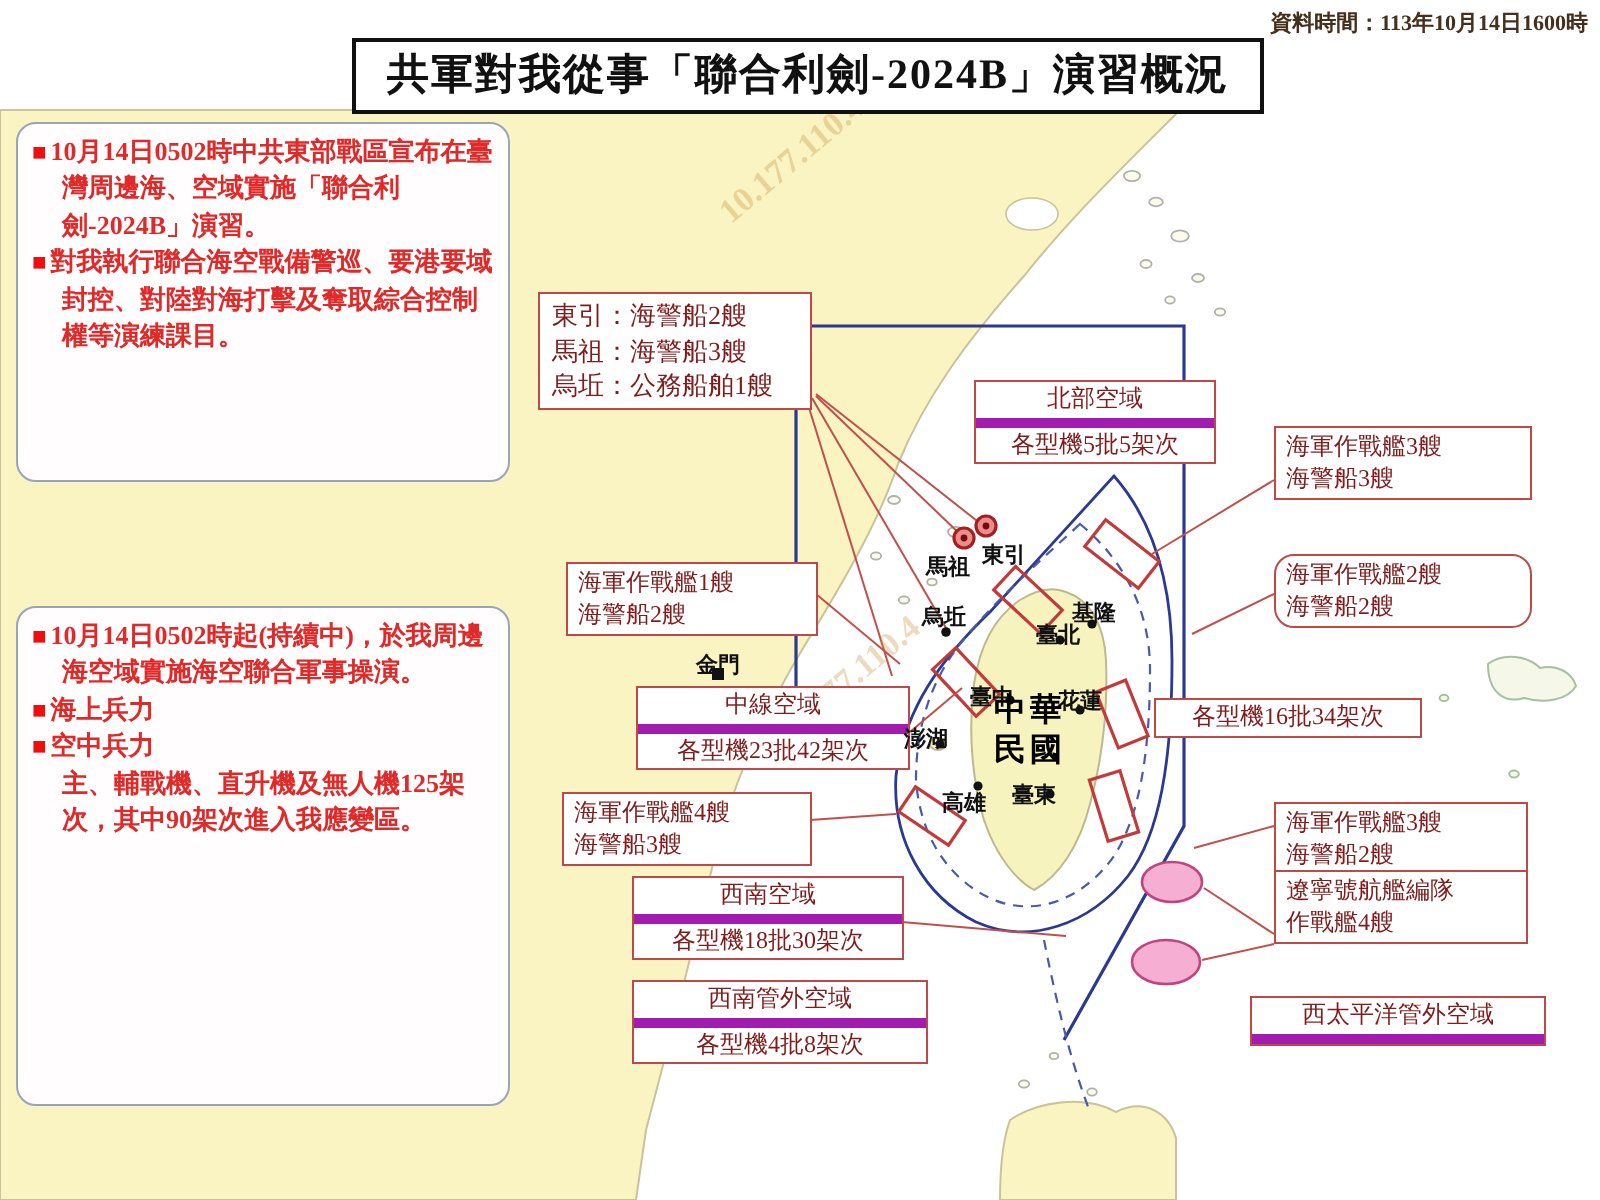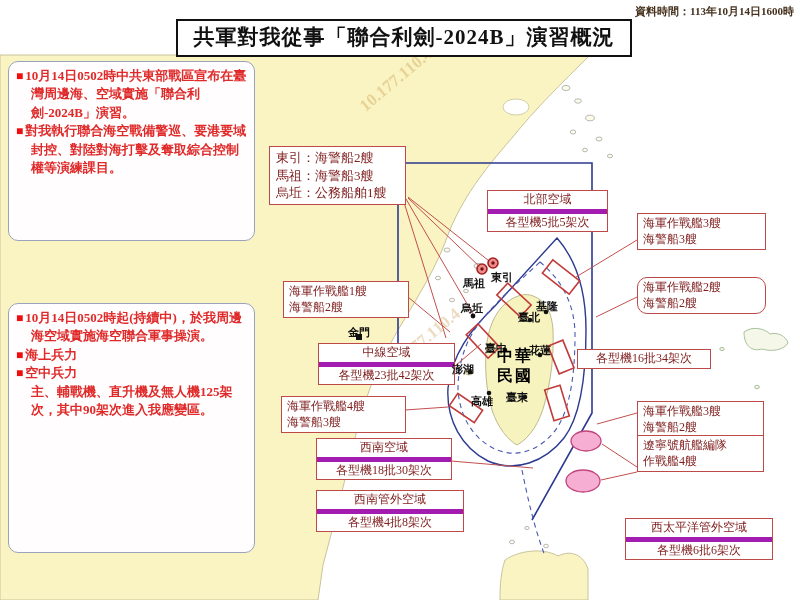--- a/index.html
+++ b/index.html
@@ -221,23 +221,22 @@
   <div class="map-box air-box" style="left:316px;top:438px;width:136px;">
     <div class="abox-title">西南空域</div>
     <div class="abox-value">各型機18批30架次</div>
   </div>
 
   <div class="map-box air-box" style="left:316px;top:490px;width:148px;">
     <div class="abox-title">西南管外空域</div>
     <div class="abox-value">各型機4批8架次</div>
   </div>
 
-  <div class="map-box air-box" style="left:625px;top:498px;width:148px;margin-top:20px;">
+  <div class="map-box air-box" style="left:625px;top:498px;width:148px;">
     <div class="abox-title">西太平洋管外空域</div>
-    <div class="abox-value">各型機6批6架次</div>
   </div>
 
   <div class="map-box fleet-box" style="left:637px;top:213px;width:129px;">
     <span>海軍作戰艦3艘</span>
     <span>海警船3艘</span>
   </div>
 
   <div class="map-box fleet-box" style="left:637px;top:277px;width:129px;border-radius:10px;">
     <span>海軍作戰艦2艘</span>
     <span>海警船2艘</span>

